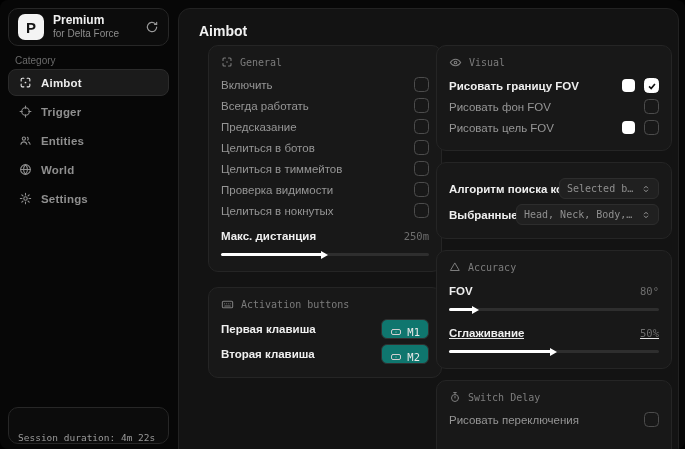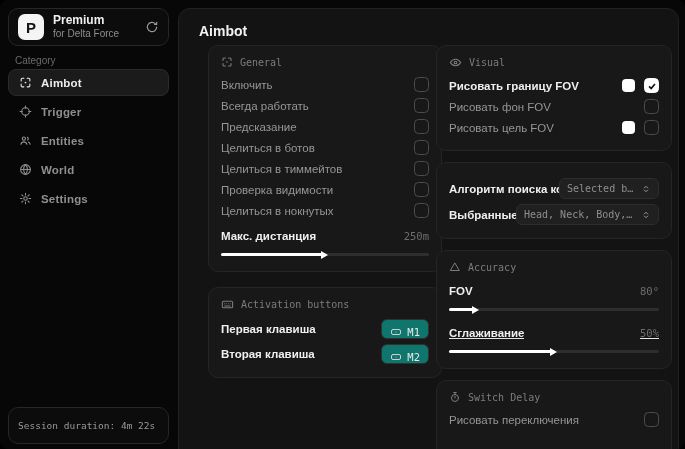--- a/index.html
+++ b/index.html
@@ -34,21 +34,21 @@
     display:flex; align-items:center; gap:9px; height:27px; padding:0 10px;
     border-radius:8px; border:1px solid transparent; margin-bottom:2px;
     color:#8f8f8f; cursor:pointer;
   }
   .nav-item.checked { background:#1b1b1b; border-color:#2b2b2b; color:#ececec; }
   .nav-item .nicon { display:flex; color:inherit; }
   .nav-item .nlabel { font-size:11.5px; font-weight:600; letter-spacing:.2px; }
   .session-card {
     position:absolute; left:8px; bottom:5px; width:161px; height:37px;
     border:1px solid #272727; border-radius:10px; background:#0c0c0c;
-    display:flex; align-items:flex-end; padding:12px 9px;
+    display:flex; align-items:flex-end; padding:0 9px;
     font-family:"DejaVu Sans Mono", monospace; font-size:9.5px; color:#9a9a9a;
     white-space:nowrap; overflow:hidden;
   }
   
   .main {
     position:absolute; left:178px; top:8px; width:501px; height:460px;
     background:#131313; border:1px solid #222; border-radius:12px;
   }
   .page-title { position:absolute; left:20px; top:14px; font-size:14px; font-weight:bold; color:#f2f2f2; }
   .col-left  { position:absolute; left:10px;  top:36px; width:234px;margin-left:19px; }

